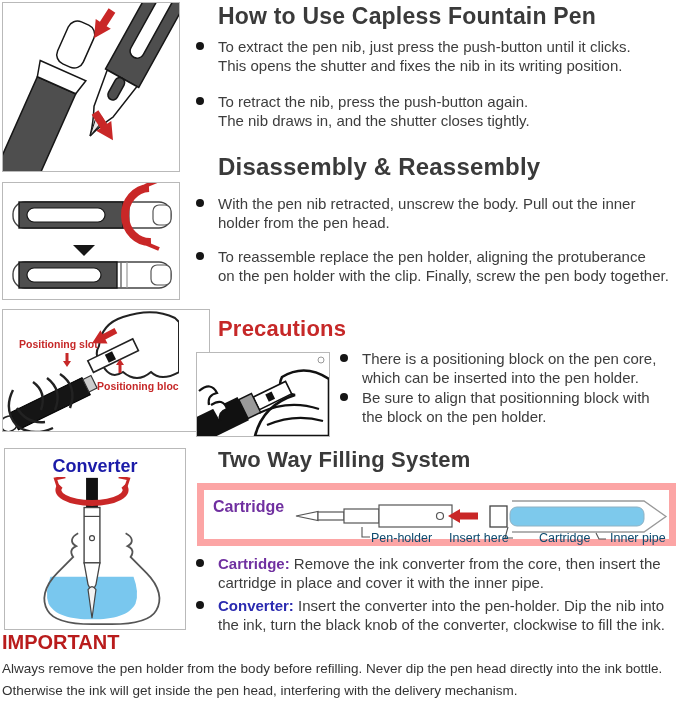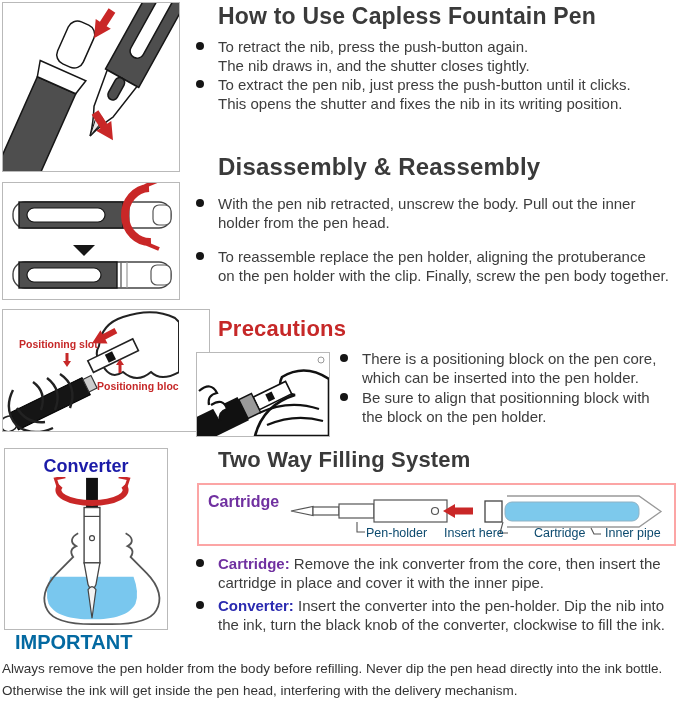--- a/index.html
+++ b/index.html
@@ -17,24 +17,24 @@
   .brow { display:flex; }
   .dot { width:22px; flex:0 0 22px; padding-top:5px; }
   .dot i { display:block; width:8px; height:8px; border-radius:50%; background:#151515; }
   .btext { font-size:15px; line-height:19px; color:#3d3d3d; white-space:nowrap; }
   .term { font-weight:bold; }
   .term.purple { color:#7030a0; }
   .term.blue { color:#2a2ab0; }
   .conv-title { position:absolute; left:0; right:0; top:7px; text-align:center;
     font-size:18px; font-weight:bold; color:#1b1ba8; }
   .cart-box { position:absolute; left:197px; top:483px; width:479px; height:63px;
-    background:#fff; border:2px solid #fca5a5; }
+    background:#fff; border:7px solid #fca5a5; }
   .cart-title { position:absolute; left:9px; top:8px; font-size:16px; font-weight:bold; color:#7030a0; }
   .plabel { position:absolute; font-size:12.5px; color:#0c4a6e; white-space:nowrap; }
-  .important-h { position:absolute; left:15px; top:631px; font-size:20px; font-weight:bold; color:#0369a1; }
+  .important-h { position:absolute; left:2px; top:631px; font-size:20px; font-weight:bold; color:#b91c1c; }
   .important-lines { position:absolute; left:2px; top:658px; font-size:13.5px; line-height:22px; color:#333; white-space:nowrap; }
   svg { position:absolute; left:0; top:0; }
   svg text { font-family:"Liberation Sans", sans-serif; }
 </style>
 </head>
 <body>
 
 <div class="canvas">
 
   <div class="ibox" style="left:2px; top:2px; width:178px; height:170px;">
@@ -110,21 +110,21 @@
         <path d="M10,80 Q0,100 14,116 Q30,127 50,118"></path>
       </g>
 
       <text x="16" y="38" font-size="10.5" font-weight="bold" fill="#c62828">Positioning slot</text>
       <polygon transform="translate(64,44) scale(0.5)" points="-3,-2 3,-2 3,14 8,14 0,26 -8,14 -3,14" fill="#c62828"></polygon>
       <text x="94" y="80" font-size="10.5" font-weight="bold" fill="#c62828">Positioning block</text>
       <polygon transform="translate(117,62) rotate(180) scale(0.5)" points="-3,-2 3,-2 3,14 8,14 0,26 -8,14 -3,14" fill="#c62828"></polygon>
     </svg>
   </div>
 
-  <div class="ibox" style="left:4px; top:448px; width:164px; height:182px;">
+  <div class="ibox" style="left:4px; top:448px; width:182px; height:182px;">
     <div class="conv-title">Converter</div>
     <svg width="174" height="152" viewBox="0 0 176 152" style="top:28px">
 
       <path d="M46,100 Q40,116 44,127 C50,139 66,143 88,143 C110,143 126,139 132,127 Q136,116 130,100 Z" fill="#79c7ee"></path>
 
       <g>
         <rect x="82" y="0" width="12" height="30" fill="#111"></rect>
         <path d="M56,8 A34,13 0 1 0 120,8" fill="none" stroke="#c92727" stroke-width="6"></path>
         <path d="M54,10 l-3,-9 l10,-2 M122,10 l3,-9 l-10,-2" fill="none" stroke="#c92727" stroke-width="3"></path>
         <rect x="80" y="30" width="16" height="56" fill="#fff" stroke="#444" stroke-width="1.4"></rect>
@@ -134,36 +134,36 @@
         <path d="M88,142 L92,113 Q88,107 84,113 Z" fill="#f3f3f3" stroke="#444" stroke-width="1.2"></path>
       </g>
 
       <path d="M74,56 c-8,4 -8,10 -2,13 c-9,4 -3,11 -3,11 l-16,16 c-14,14 -16,28 -10,38 c5,9 20,14 45,14 l20,0 c25,0 40,-5 45,-14 c6,-10 4,-24 -10,-38 l-16,-16 c0,0 6,-7 -3,-11 c6,-3 6,-9 -2,-13" fill="none" stroke="#555" stroke-width="1.8"></path>
     </svg>
   </div>
 
   <div class="h h1" style="left:218px; top:3px;">How to Use Capless Fountain Pen</div>
 
   <div class="bullets" style="left:196px; top:37px;">
+    <div class="brow" style="margin-bottom:17px;">
+      <span class="dot">
+          <i></i>
+        </span>
+      <div class="btext">
+        <div>To extract the pen nib, just press the push-button until it clicks.</div>
+        <div>This opens the shutter and fixes the nib in its writing position.</div>
+      </div>
+    </div>
     <div class="brow">
       <span class="dot">
           <i></i>
         </span>
       <div class="btext">
         <div>To retract the nib, press the push-button again.</div>
         <div>The nib draws in, and the shutter closes tightly.</div>
-      </div>
-    </div>
-    <div class="brow" style="margin-bottom:17px;">
-      <span class="dot">
-          <i></i>
-        </span>
-      <div class="btext">
-        <div>To extract the pen nib, just press the push-button until it clicks.</div>
-        <div>This opens the shutter and fixes the nib in its writing position.</div>
       </div>
     </div>
   </div>
 
   <div class="h" style="left:218px; top:153px; font-size:24px;">Disassembly &amp; Reassembly</div>
 
   <div class="bullets" style="left:196px; top:194px;">
     <div class="brow" style="margin-bottom:15px;">
       <span class="dot">
           <i></i>

